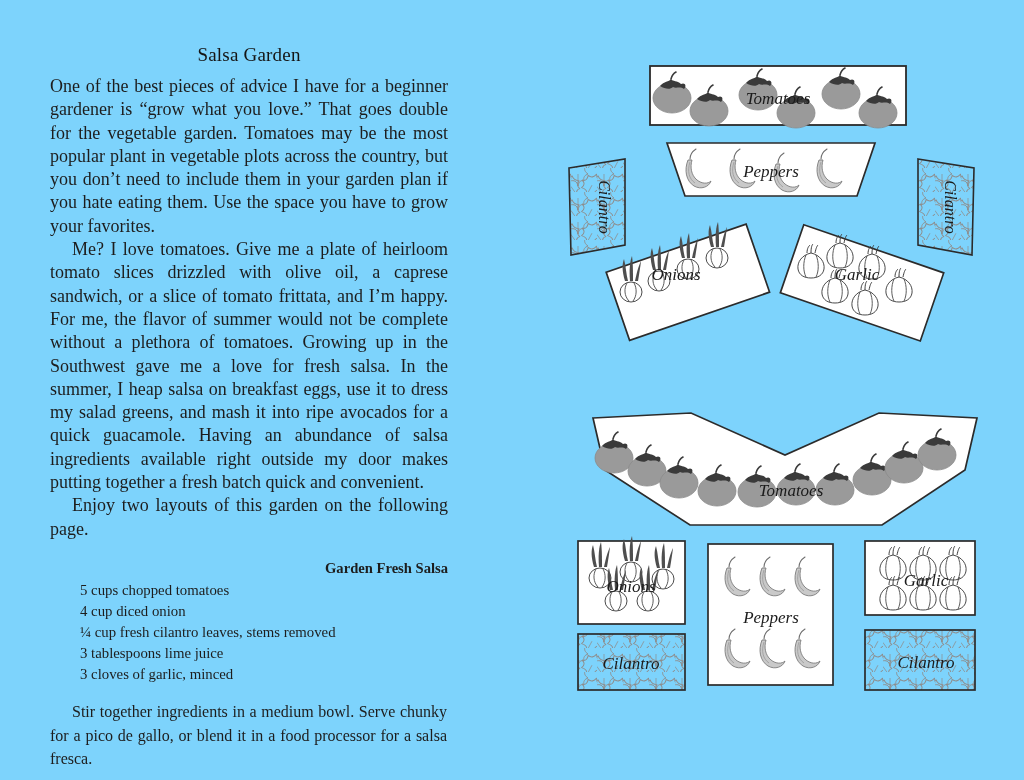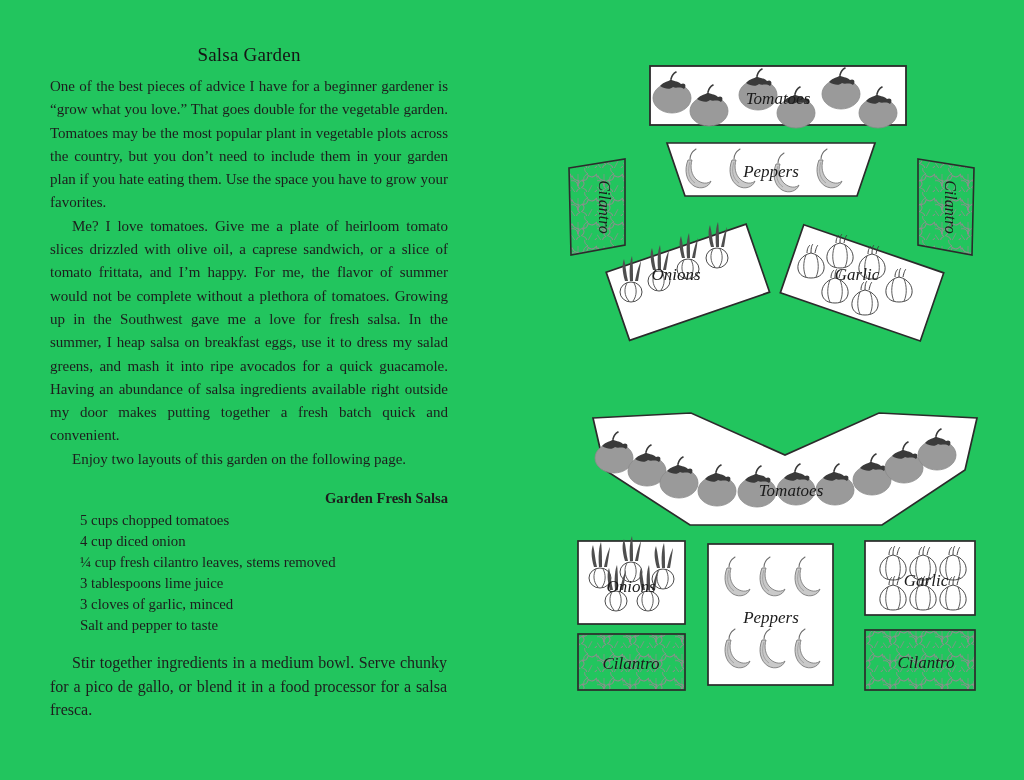--- a/index.html
+++ b/index.html
@@ -11,41 +11,41 @@
     width: 1024px;
     height: 780px;
     position: relative;
     overflow: hidden;
     font-family: "Liberation Serif", "DejaVu Serif", serif;
     color: #1f1f1f;
   }
   .page {
     position: absolute;
     inset: 0;
-    background: #22c55e;
+    background: #7dd3fc;
   }
 
   
   .text-col {
     position: absolute;
     left: 50px;
     top: 44px;
     width: 398px;
   }
   .chapter-title {
     font-size: 19px;
     text-align: center;
     letter-spacing: 0.2px;
     margin: 0 0 9px 0;
     font-weight: normal;
     color: #151515;
   }
   p.body {
     margin: 0;
-    font-size: 15px;
+    font-size: 18px;
     line-height: 23.3px;
     text-align: justify;
     text-justify: inter-word;
     color: #1d1d1d;
     hyphens: manual;
   }
   p.body.indent { text-indent: 22px; }
 
   .recipe-title {
     font-size: 14.6px;
@@ -115,21 +115,20 @@
     <p class="body indent">Enjoy two layouts of this garden on the following page.</p>
 
     <div class="recipe-title">Garden Fresh Salsa</div>
 
     <ul class="ingredients">
       <li>5 cups chopped tomatoes</li>
       <li>4 cup diced onion</li>
       <li>¼ cup fresh cilantro leaves, stems removed</li>
       <li>3 tablespoons lime juice</li>
       <li>3 cloves of garlic, minced</li>
-      <li>Salt and pepper to taste</li>
     </ul>
 
     <p class="closing">Stir together ingredients in a medium bowl. Serve chunky for a pico de gallo, or blend it in a food processor for a salsa fresca.</p>
   </div>
 
 
   <div class="diagram">
     <svg width="479" height="780" viewBox="0 0 479 780" xmlns="http://www.w3.org/2000/svg">
       <defs>
 

